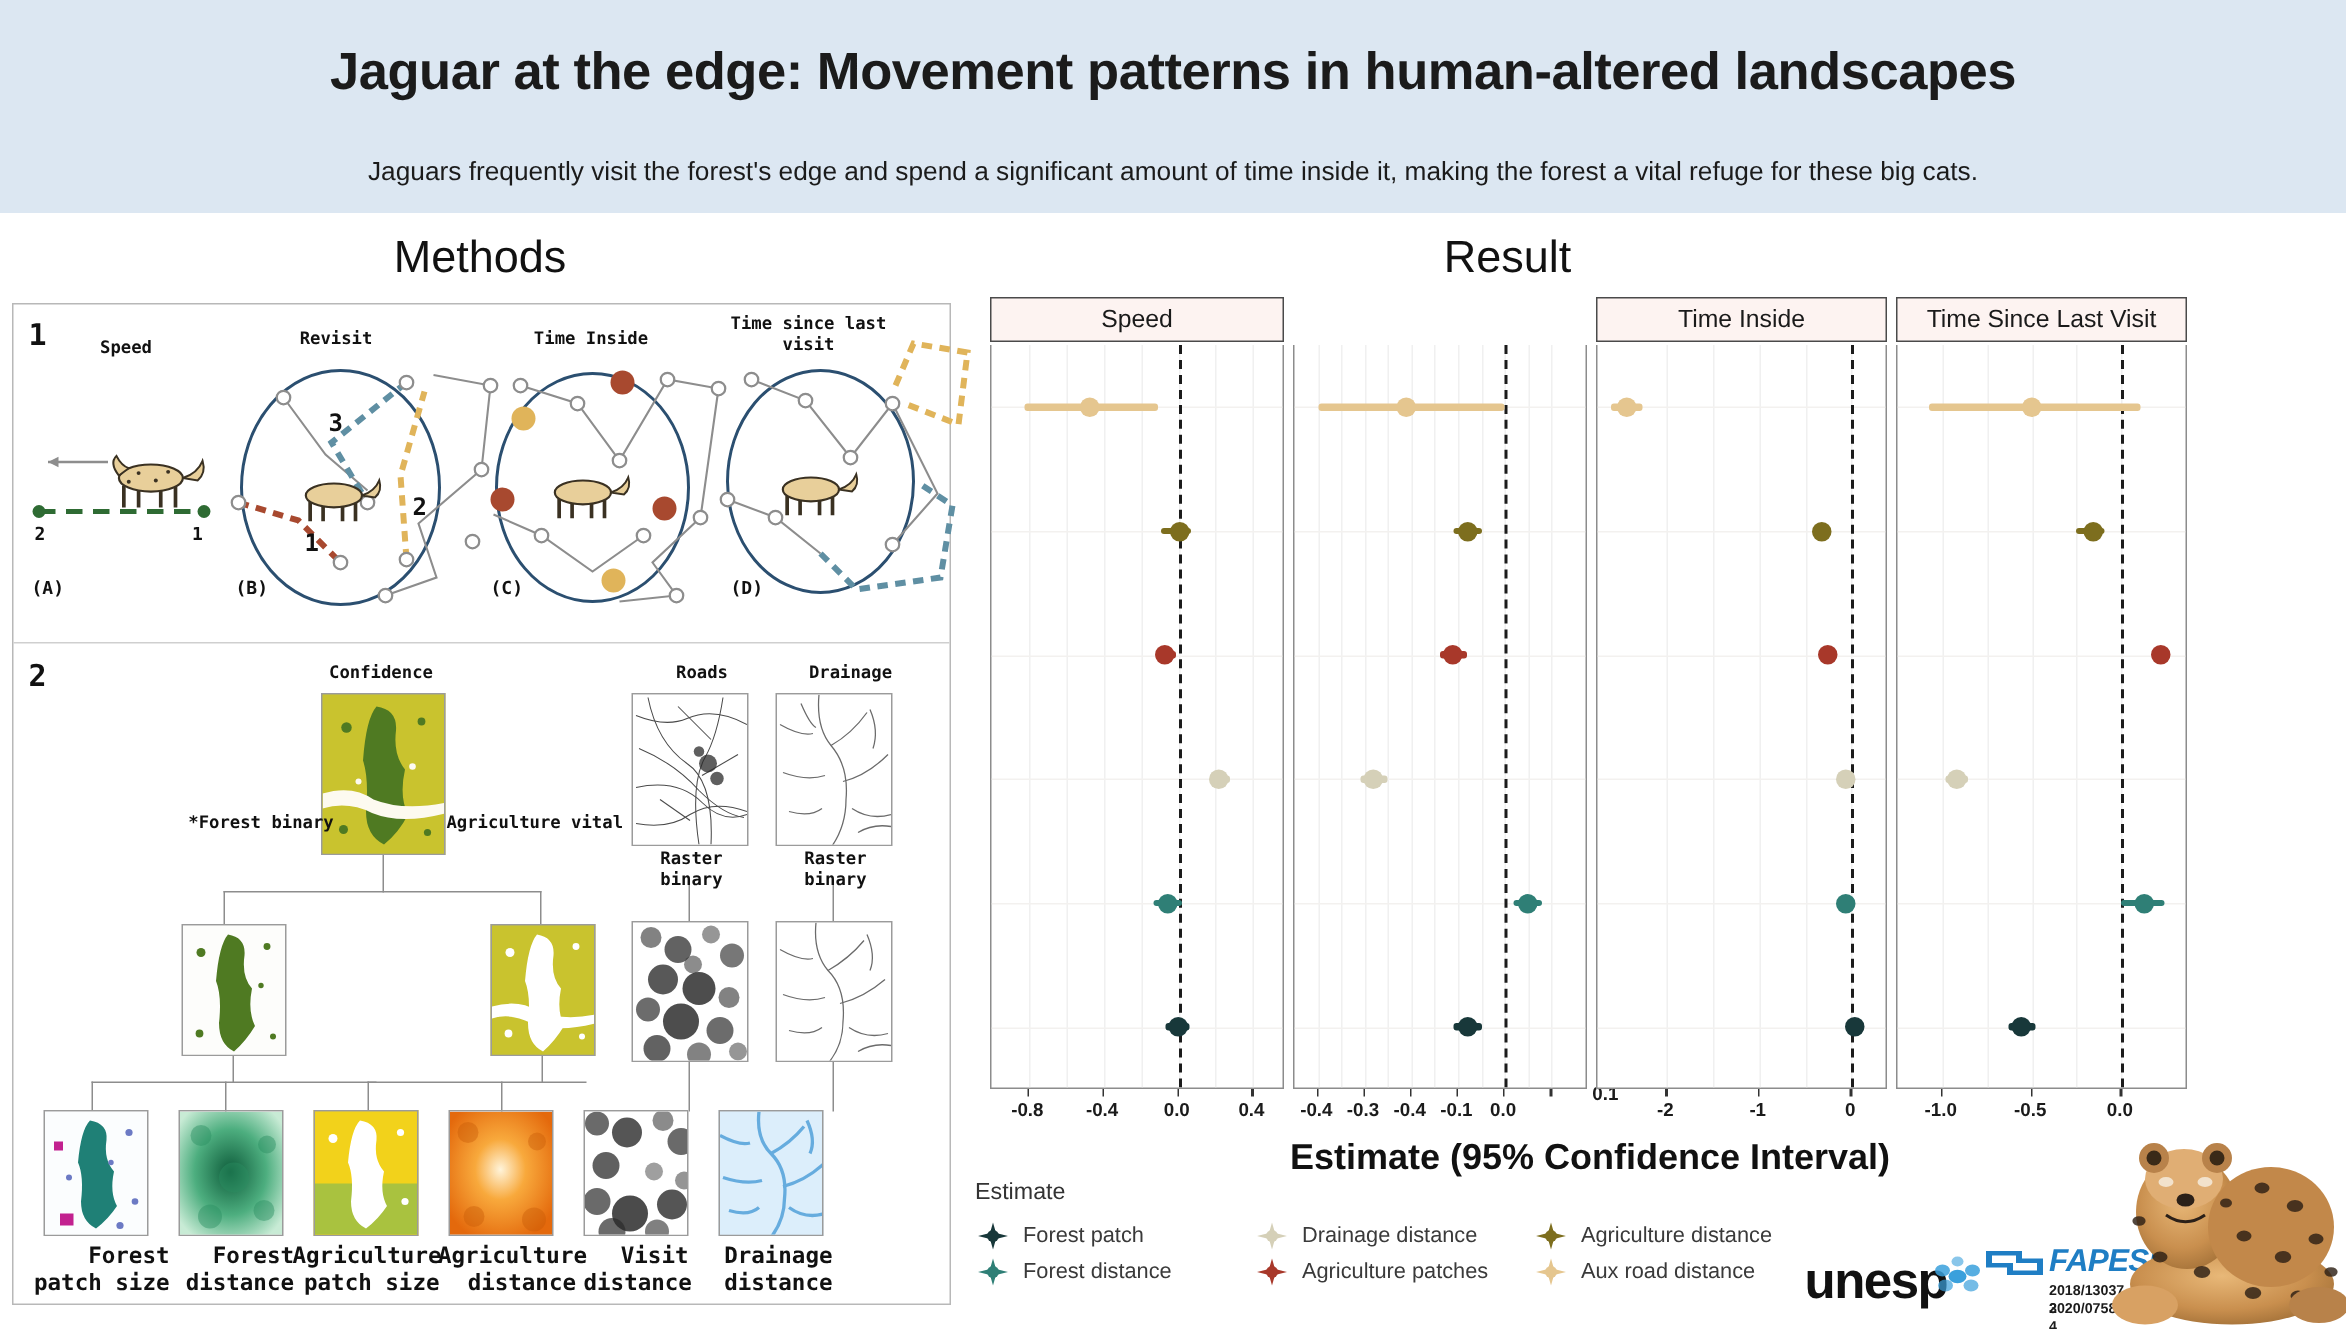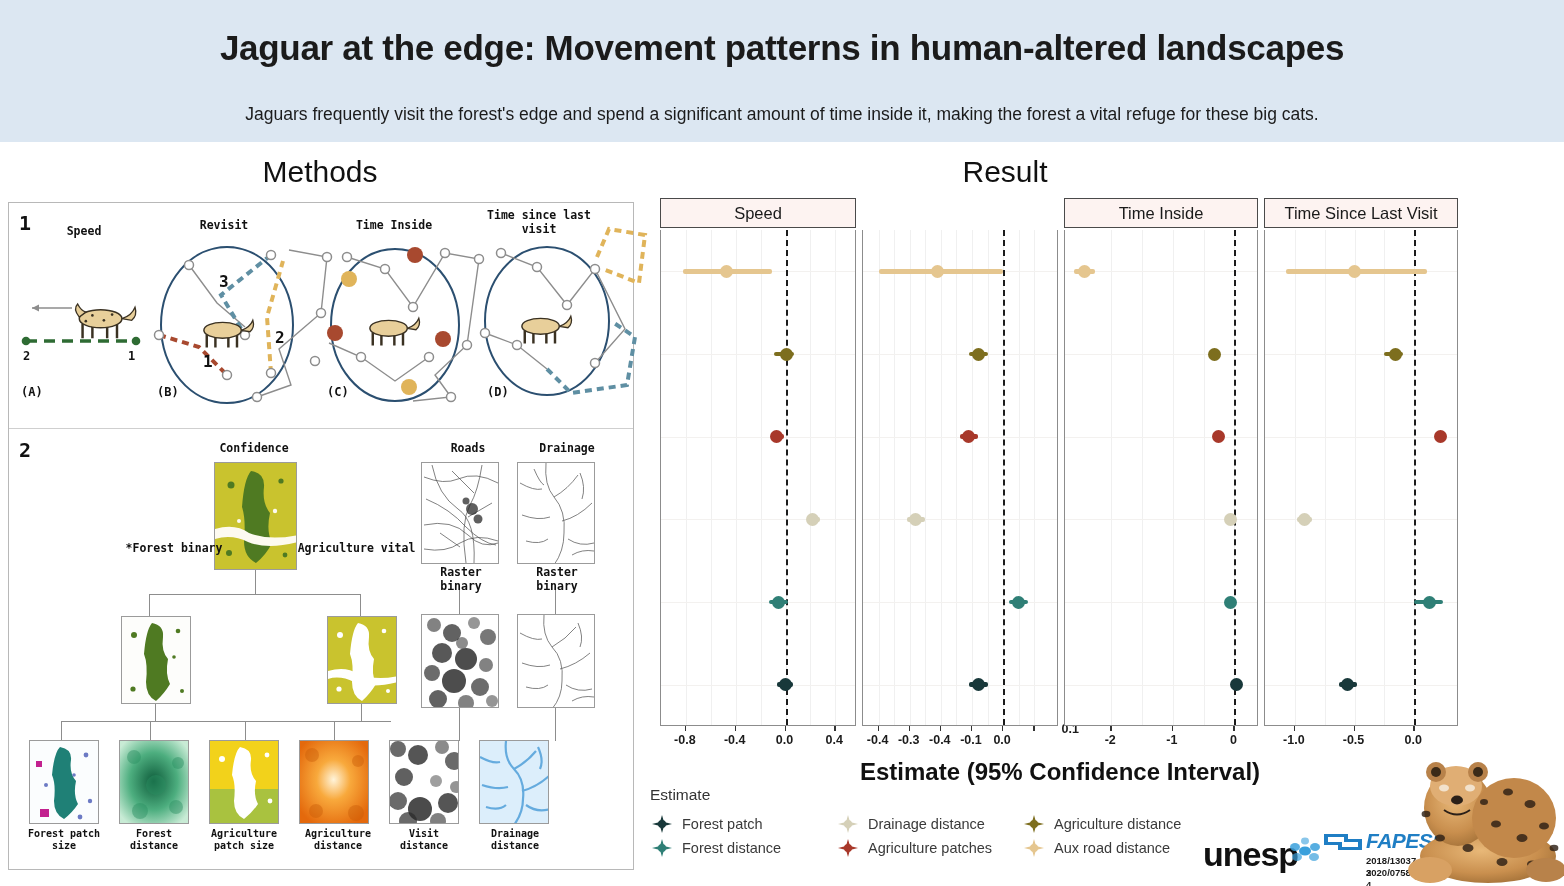--- a/index.html
+++ b/index.html
@@ -57,22 +57,22 @@
     line-height: 1.18;
   }
   .meth-tag {
     position: absolute; font-size: 12px; font-weight: bold; color: #111;
     font-family: "DejaVu Sans Mono", monospace;
   }
 
   
   .thumb { position: absolute; border: 1px solid #9b9b9b; overflow: hidden; }
   .thumb-cap {
-    position: absolute; font-size: 10px; font-weight: bold; color: #111;
-    font-family: "DejaVu Sans Mono", monospace; text-align: center;
+    position: absolute; font-size: 15px; font-weight: bold; color: #111;
+    font-family: "DejaVu Sans Mono", monospace; text-align: right;
     line-height: 1.2;
   }
   .connector { position: absolute; background: #8d8d8d; }
 
   
   #result-area {
     position: absolute; left: 660px; top: 198px; width: 800px; height: 545px;
   }
   .facet {
     position: absolute; top: 0; height: 545px;

